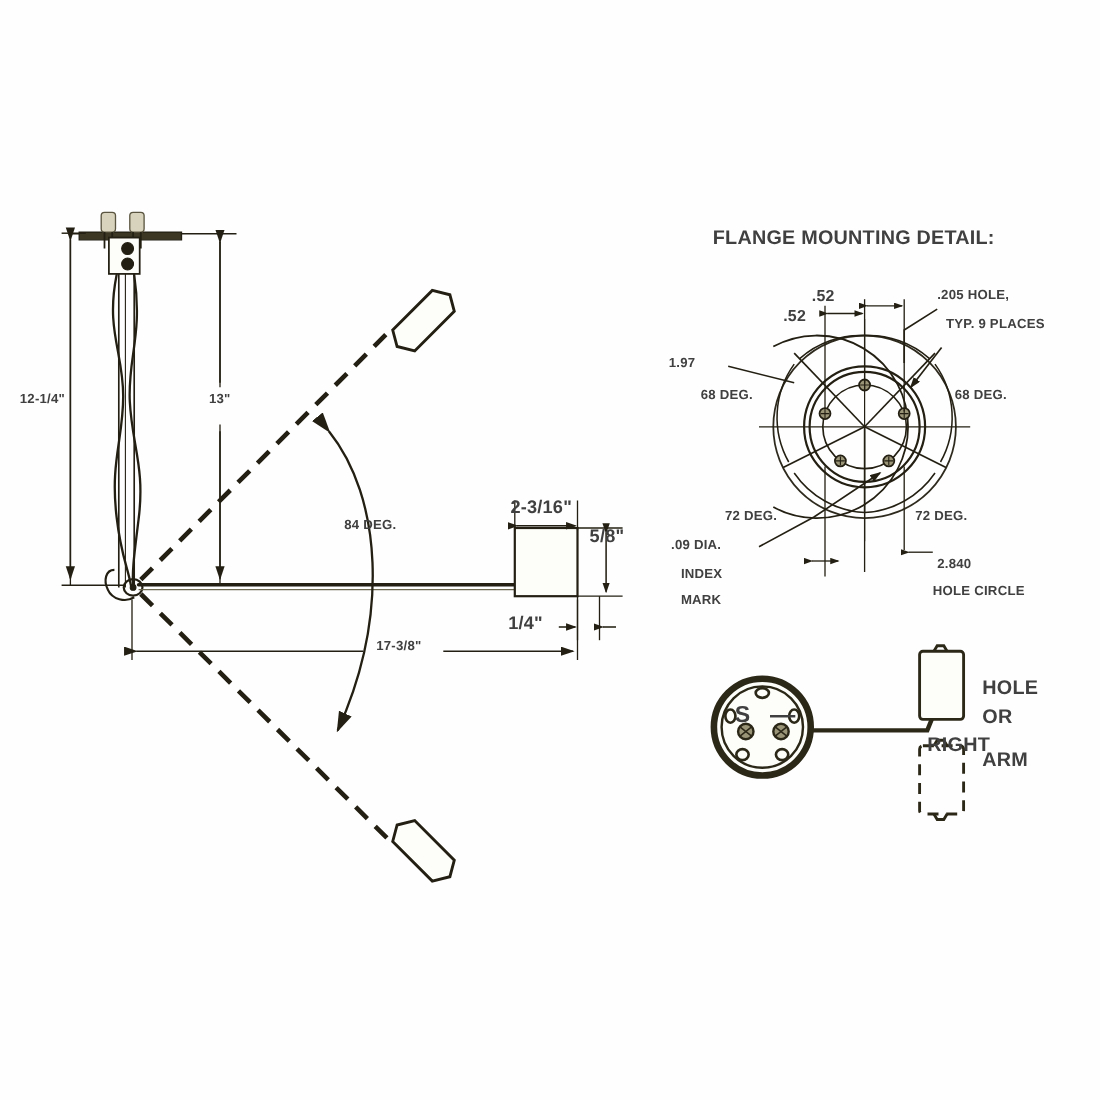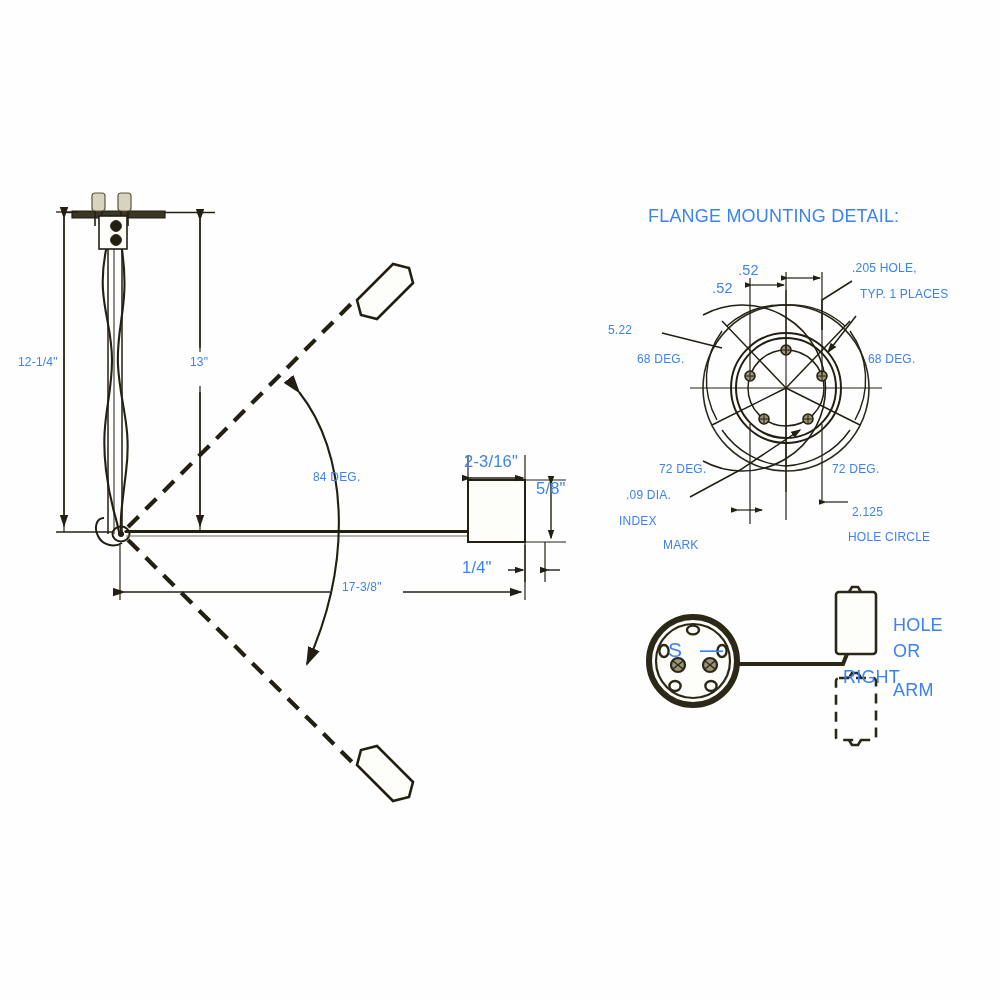--- a/index.html
+++ b/index.html
@@ -18,22 +18,22 @@
   svg.layer {
     position: absolute;
     left: 0;
     top: 0;
     width: 1000px;
     height: 1000px;
   }
   .lbl {
     position: absolute;
     font-family: "Liberation Sans", sans-serif;
-    font-weight: normal;
-    color: #3b82f6;
+    font-weight: bold;
+    color: #404040;
     white-space: nowrap;
     letter-spacing: 0.2px;
     line-height: 1.18;
   }
   .t14 { font-size: 16.5px; }
   .t15 { font-size: 12px; }
   .t16 { font-size: 18px; }
   .tsm { font-size: 14.5px; text-align: right; }
 </style>
 </head>
@@ -298,39 +298,39 @@
   <div class="lbl t14" style="left:462px; top:558px;">1/4"</div>
 
   <div class="lbl t16" style="left:648px; top:206px;">FLANGE MOUNTING DETAIL:</div>
 
   <div class="lbl tsm" style="left:738px; top:262px;">.52</div>
 
   <div class="lbl tsm" style="left:712px; top:280px;">.52</div>
 
   <div class="lbl t15" style="left:852px; top:261px;">.205 HOLE,</div>
 
-  <div class="lbl t15" style="left:860px; top:287px;">TYP. 1 PLACES</div>
-
-  <div class="lbl t15" style="left:608px; top:323px;">5.22</div>
+  <div class="lbl t15" style="left:860px; top:287px;">TYP. 9 PLACES</div>
+
+  <div class="lbl t15" style="left:608px; top:323px;">1.97</div>
 
   <div class="lbl t15" style="left:637px; top:352px;">68 DEG.</div>
 
   <div class="lbl t15" style="left:868px; top:352px;">68 DEG.</div>
 
   <div class="lbl t15" style="left:659px; top:462px;">72 DEG.</div>
 
   <div class="lbl t15" style="left:832px; top:462px;">72 DEG.</div>
 
-  <div class="lbl t15" style="left:610px; top:488px;margin-left:16px;">.09 DIA.</div>
+  <div class="lbl t15" style="left:610px; top:488px;">.09 DIA.</div>
 
   <div class="lbl t15" style="left:619px; top:514px;text-align:right;">INDEX</div>
 
-  <div class="lbl t15" style="left:619px; top:538px;margin-left:44px;">MARK</div>
-
-  <div class="lbl t15" style="left:852px; top:505px;">2.125</div>
+  <div class="lbl t15" style="left:619px; top:538px;">MARK</div>
+
+  <div class="lbl t15" style="left:852px; top:505px;">2.840</div>
 
   <div class="lbl t15" style="left:848px; top:530px;">HOLE CIRCLE</div>
 
   <div class="lbl" style="left:668px; top:638px; font-size:21px;">S</div>
 
   <div class="lbl" style="left:700px; top:636px; font-size:23px;">—</div>
 
   <div class="lbl t16" style="left:893px; top:615px;">HOLE</div>
 
   <div class="lbl t16" style="left:893px; top:641px;">OR</div>

